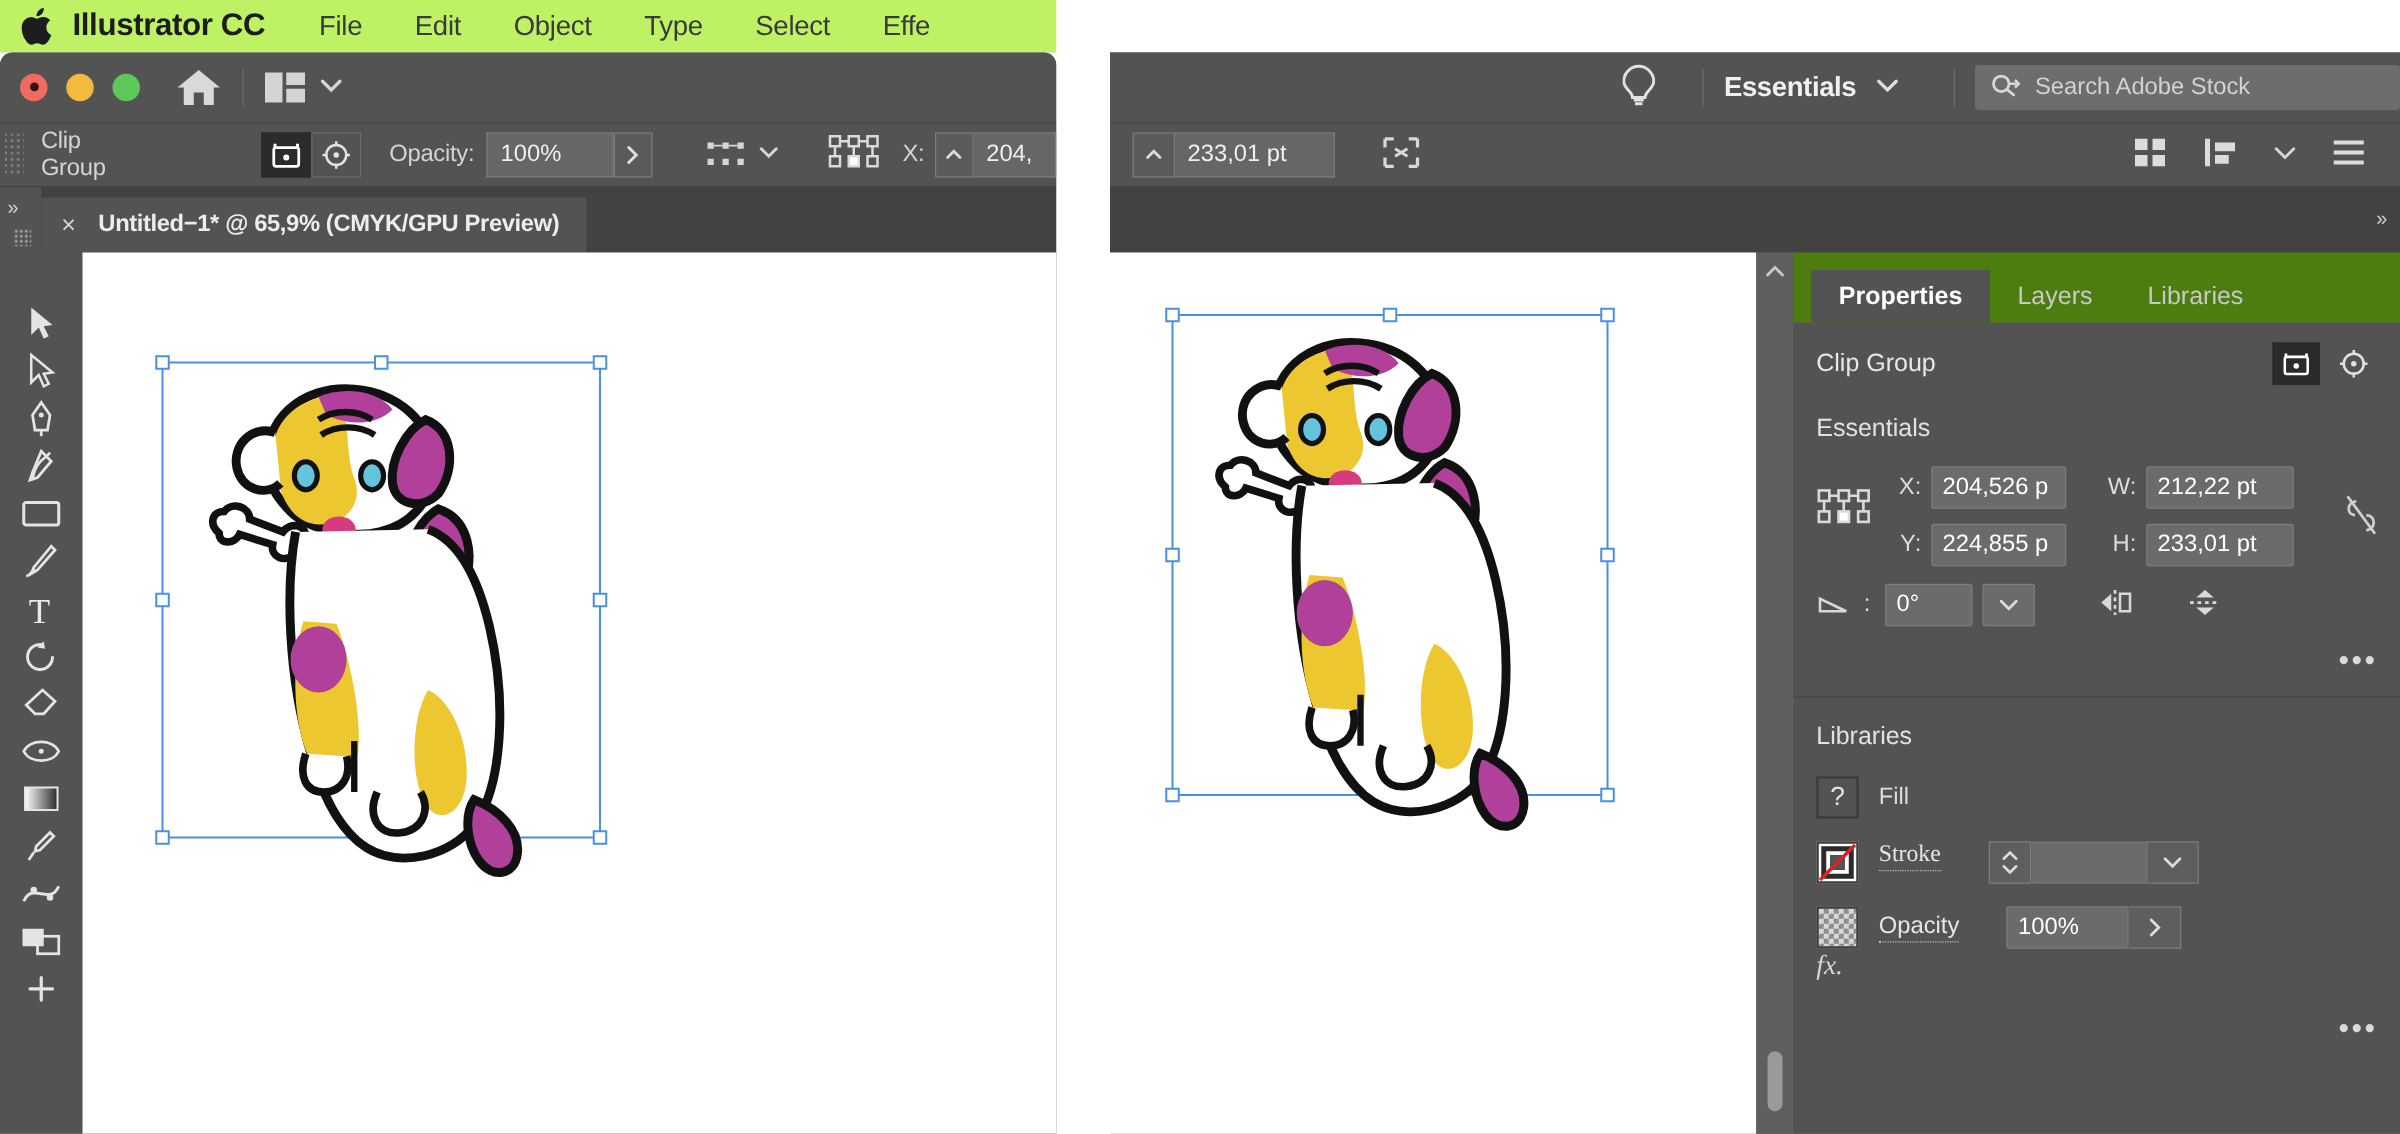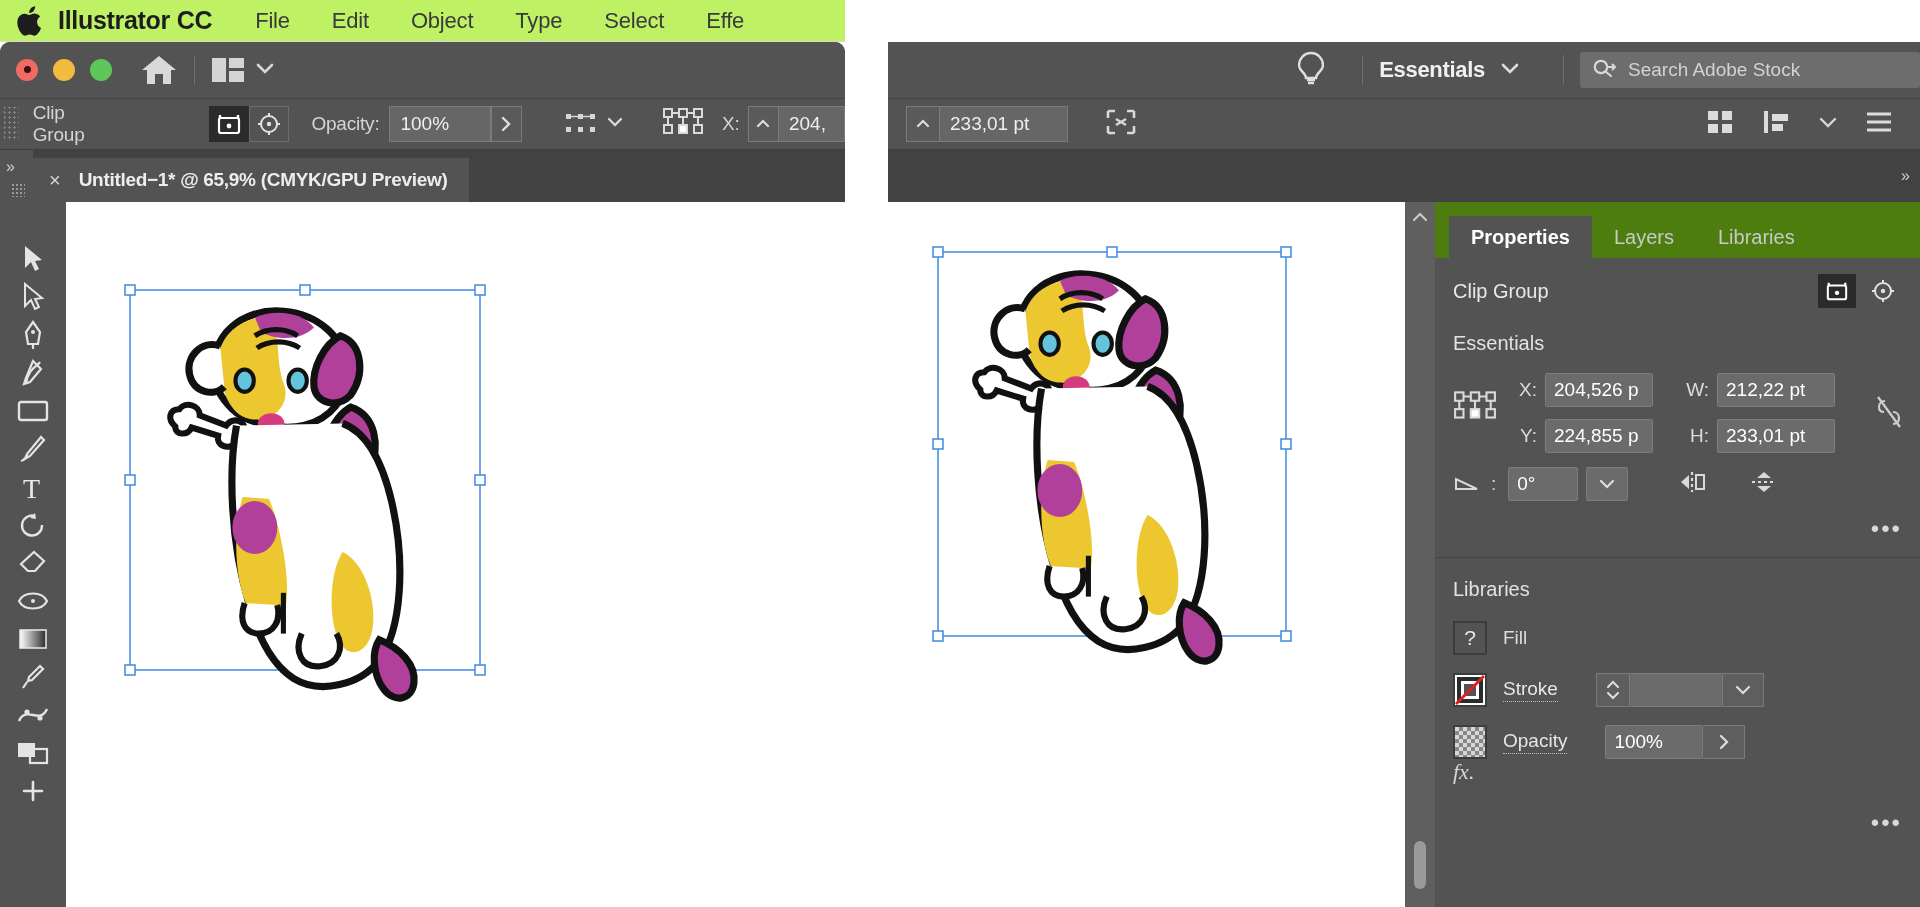--- a/index.html
+++ b/index.html
@@ -700,21 +700,21 @@
     <div class="divider"></div>
 
     <div style="padding:20px 18px 0 18px;">
       <div class="section-title">Libraries</div>
 
       <div style="display:flex;align-items:center;gap:16px;margin-top:20px;">
         <span class="swatch" style="display:flex;align-items:center;justify-content:center;background:#535353;border:2px solid #3d3d3d;color:#e6e6e6;font-size:21px;">?</span>
         <span class="lbl">Fill</span>
       </div>
 
-      <div style="display:flex;align-items:center;gap:16px;margin-top:18px;">
+      <div style="display:flex;align-items:flex-start;gap:16px;margin-top:18px;font-family:Liberation Serif, serif;">
         <span class="swatch" style="position:relative;overflow:hidden;background:#fff;">
           <svg width="30" height="30" viewBox="0 0 30 30" style="position:absolute;left:0;top:0;">
             <rect x="4" y="4" width="22" height="22" fill="#fff" stroke="#2b2b2b" stroke-width="4"></rect>
             <rect x="9" y="9" width="12" height="12" fill="#535353"></rect>
             <path d="M1 29 L29 1" stroke="#e02020" stroke-width="3"></path>
           </svg>
         </span>
         <span class="ulbl">Stroke</span>
         <span style="display:flex;align-items:center;margin-left:22px;">
           <span class="stepbtn" style="width:34px;height:34px;background:#5e5e5e;">

